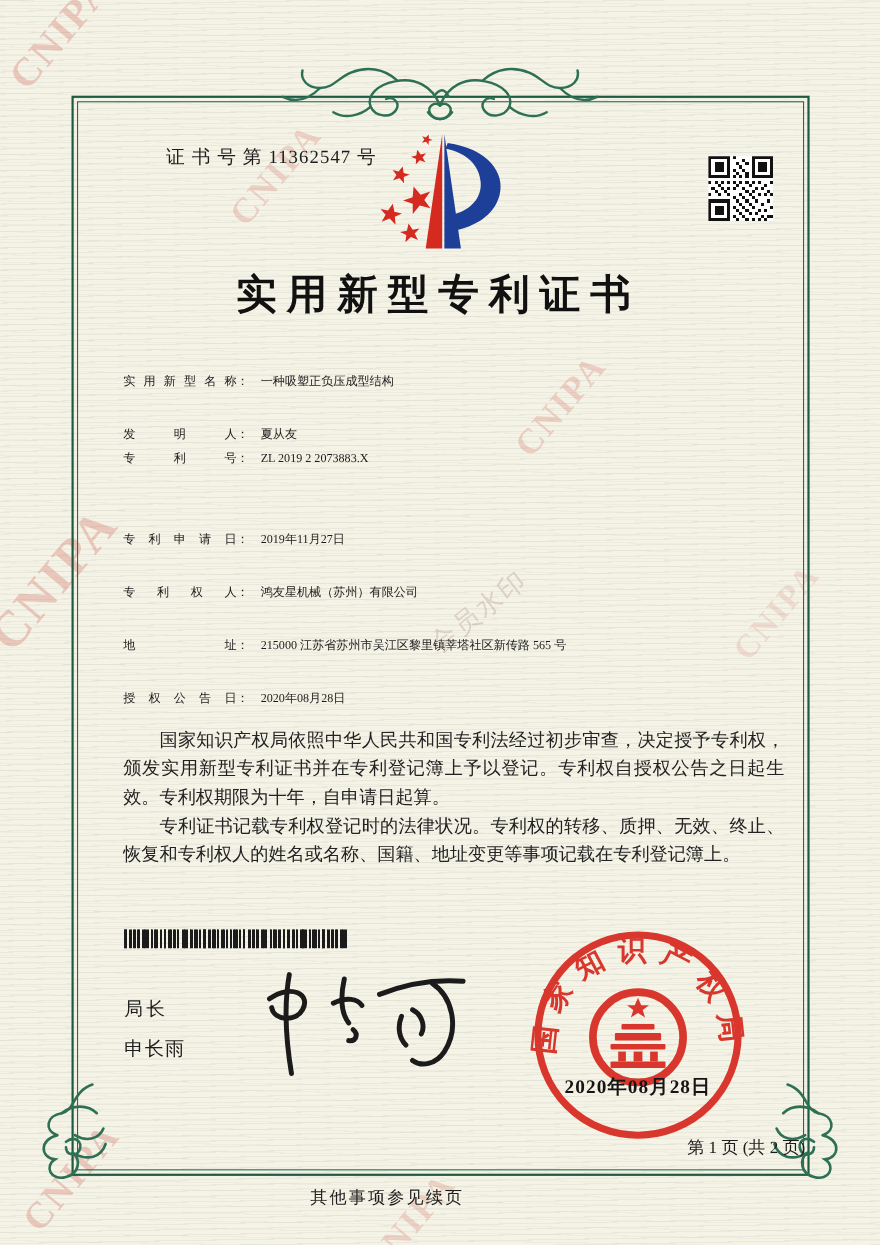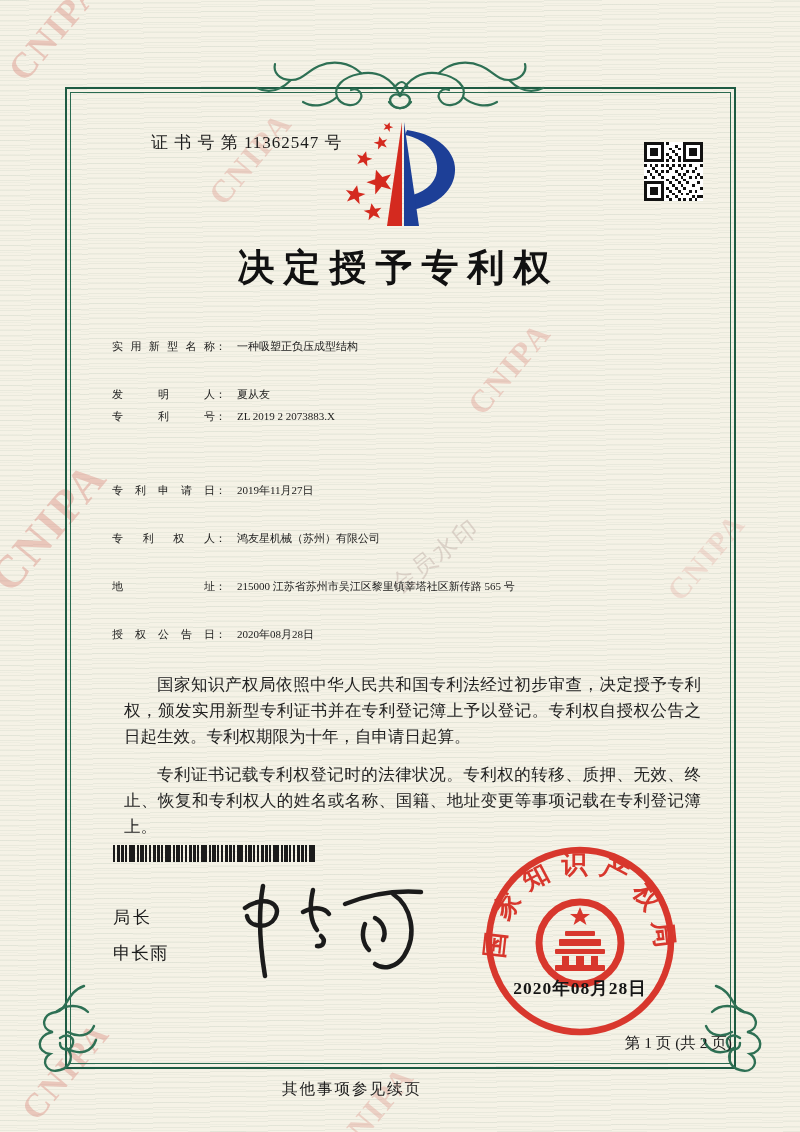--- a/index.html
+++ b/index.html
@@ -38,21 +38,21 @@
     position:absolute;left:65px;width:667px;top:243px;text-align:center;
     font-size:37px;font-weight:bold;letter-spacing:9px;color:#111;
   }
   .row{position:absolute;left:112px;font-size:11px;white-space:nowrap;}
   .lbl{display:inline-block;width:103px;text-align:justify;text-align-last:justify;vertical-align:bottom;}
   .lbl2{display:inline-block;text-align:left;}
   .val{margin-left:11px;}
   .val2{margin-left:9px;}
   .grant-no{position:absolute;left:410px;top:0;}
   .paras{position:absolute;left:112px;top:660px;width:601px;font-size:16.5px;line-height:26px;text-align:justify;color:#222;}
-  .paras p{margin:12px;text-indent:2em;}
+  .paras p{margin:0;text-indent:2em;}
   .barcode{
     position:absolute;left:113px;top:845px;width:203px;height:17px;
     background:
       repeating-linear-gradient(90deg,#1b1b1b 0 2px,transparent 2px 4px),
       repeating-linear-gradient(90deg,#1b1b1b 0 1px,transparent 1px 6px),
       repeating-linear-gradient(90deg,#1b1b1b 0 2px,transparent 2px 9px);
   }
   .director-title{position:absolute;left:113px;top:906px;font-size:17px;letter-spacing:3px;}
   .director-name{position:absolute;left:113px;top:941px;font-size:17.5px;letter-spacing:1px;}
   .signature{position:absolute;left:225px;top:878px;}
@@ -160,21 +160,21 @@
                M8,8h1v1h-1z M10,8h1v1h-1z M12,8h1v1h-1z M14,8h1v1h-1z M16,8h1v1h-1z M20,8h1v1h-1z M9,9h1v1h-1z M13,9h1v1h-1z M18,9h1v1h-1z
                M8,10h1v1h-1z M11,10h1v1h-1z M15,10h1v1h-1z M17,10h1v1h-1z M12,11h1v1h-1z M14,11h1v1h-1z M19,11h1v1h-1z
                M10,12h1v1h-1z M13,12h1v1h-1z M16,12h1v1h-1z M18,12h1v1h-1z M20,12h1v1h-1z M8,13h1v1h-1z M11,13h1v1h-1z M14,13h1v1h-1z
                M9,14h1v1h-1z M12,14h1v1h-1z M15,14h1v1h-1z M19,14h1v1h-1z M10,15h1v1h-1z M13,15h1v1h-1z M17,15h1v1h-1z
                M8,16h1v1h-1z M11,16h1v1h-1z M14,16h1v1h-1z M20,16h1v1h-1z M9,17h1v1h-1z M12,17h1v1h-1z M16,17h1v1h-1z M18,17h1v1h-1z
                M10,18h1v1h-1z M13,18h1v1h-1z M15,18h1v1h-1z M8,19h1v1h-1z M11,19h1v1h-1z M17,19h1v1h-1z M19,19h1v1h-1z
                M9,20h1v1h-1z M12,20h1v1h-1z M14,20h1v1h-1z M16,20h1v1h-1z M18,20h1v1h-1z M20,19h1v1h-1z"></path>
     </g>
   </svg>
 
-  <h1 class="title" style="margin:0;">决定授予专利权</h1>
+  <h1 class="title" style="margin:0;">实用新型专利证书</h1>
 
   <div class="row" style="top:339px;">
     <span class="lbl">实用新型名称</span><span>：</span><span class="val">一种吸塑正负压成型结构</span>
   </div>
   <div class="row" style="top:387px;">
     <span class="lbl">发明人</span><span>：</span><span class="val">夏从友</span>
   </div>
   <div class="row" style="top:409px;">
     <span class="lbl">专利号</span><span>：</span><span class="val">ZL 2019 2 2073883.X</span>
   </div>

